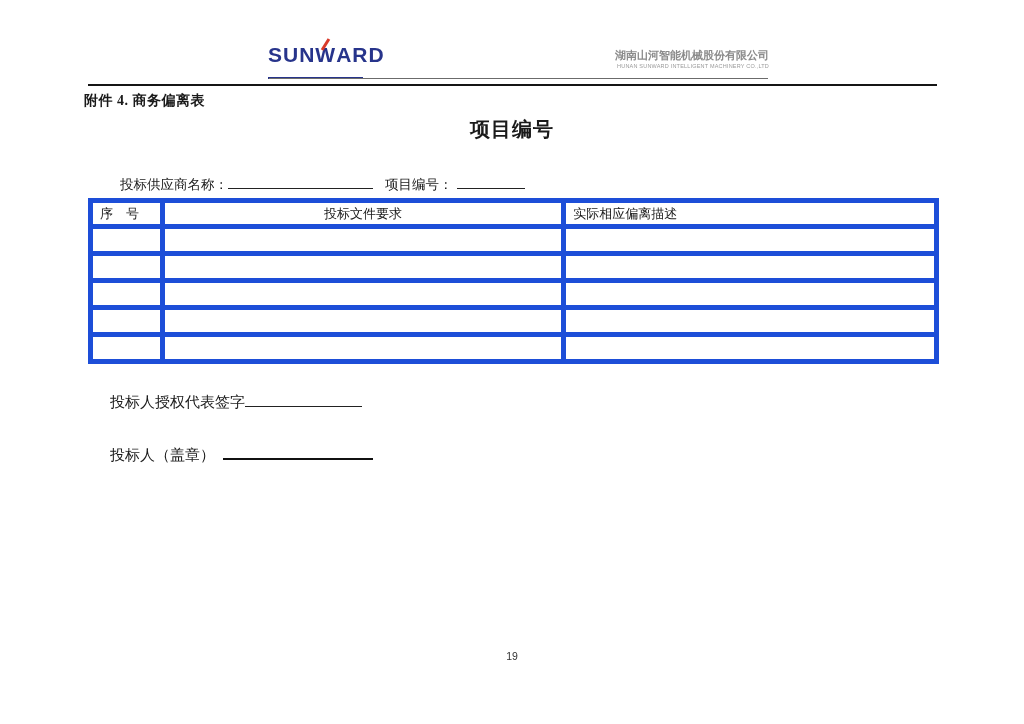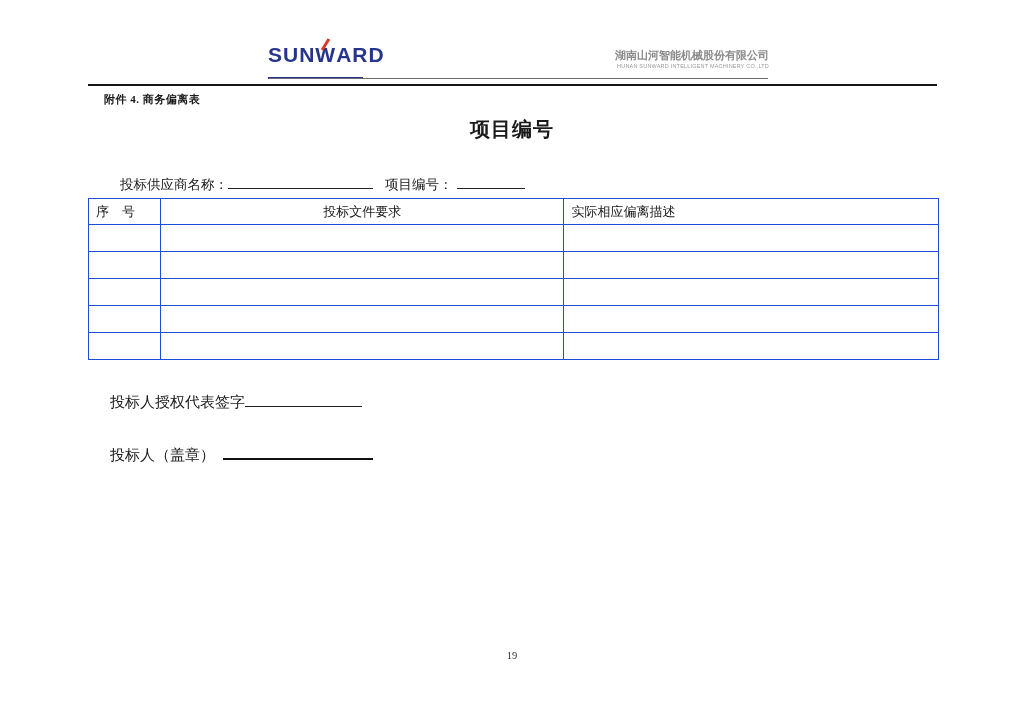--- a/index.html
+++ b/index.html
@@ -40,43 +40,43 @@
   }
   .company-en {
     font-family:"Liberation Sans","DejaVu Sans",sans-serif;
     font-size:5.5px; color:#9a9a9a; letter-spacing:0.2px;
     white-space:nowrap; margin-top:1px;
   }
   .header-rule { position:absolute; left:88px; top:84px; width:849px; height:2px; background:#151515; }
 
   
   .attachment-heading {
-    position:absolute; left:104px; top:92px;
-    font-size:11px; font-weight:700; letter-spacing:0.5px;
+    position:absolute; left:84px; top:92px;
+    font-size:14px; font-weight:700; letter-spacing:0.5px;
   }
   .doc-title {
     position:absolute; left:0; top:116px; width:1024px;
     text-align:center; font-size:20px; font-weight:700; letter-spacing:1px;
   }
   .form-line {
     position:absolute; left:120px; top:175px;
     font-size:13.5px; white-space:nowrap;
   }
   .fill-line { display:inline-block; border-bottom:1px solid #222; height:14px; vertical-align:baseline; }
   .fill-supplier { width:145px; margin-right:12px; }
   .fill-project { width:68px; margin-left:4px; }
 
   
   table.dev-table {
     position:absolute; left:88px; top:198px;
     width:851px; border-collapse:collapse;
     font-size:13px;
   }
   table.dev-table td, table.dev-table th {
-    border:1px solid #1d4ed8;
+    border:5px solid #1d4ed8;
     font-weight:normal;
     padding:0 7px;
     vertical-align:middle;
   }
   table.dev-table tr { height:27px; }
   table.dev-table tr.head-row { height:26px; }
   .col-seq { width:72px; }
   .col-req { width:404px; }
   .col-dev { width:375px; }
   .th-seq { text-align:left; }
@@ -90,21 +90,21 @@
   }
   .sig-line.signature { top:393px; }
   .sig-line.seal { top:446px; }
   .sig-underline { display:inline-block; border-bottom:1px solid #222; height:14px; width:117px; vertical-align:baseline; }
   .seal-underline { display:inline-block; border-bottom:2px solid #111; height:14px; width:150px; margin-left:8px; vertical-align:baseline; }
 
   
   .page-number {
     position:absolute; left:0; top:650px; width:1024px;
     text-align:center;
-    font-family:Liberation Serif, serif;
+    font-family:Liberation Sans, sans-serif;
     font-size:10.5px; color:#333;
   }
 </style>
 </head>
 <body>
 
 <div class="page">
 
   <div class="logo"><span>SUN</span><span class="logo-w">W</span><span>ARD</span></div>
   <div class="logo-rule-blue"></div>

